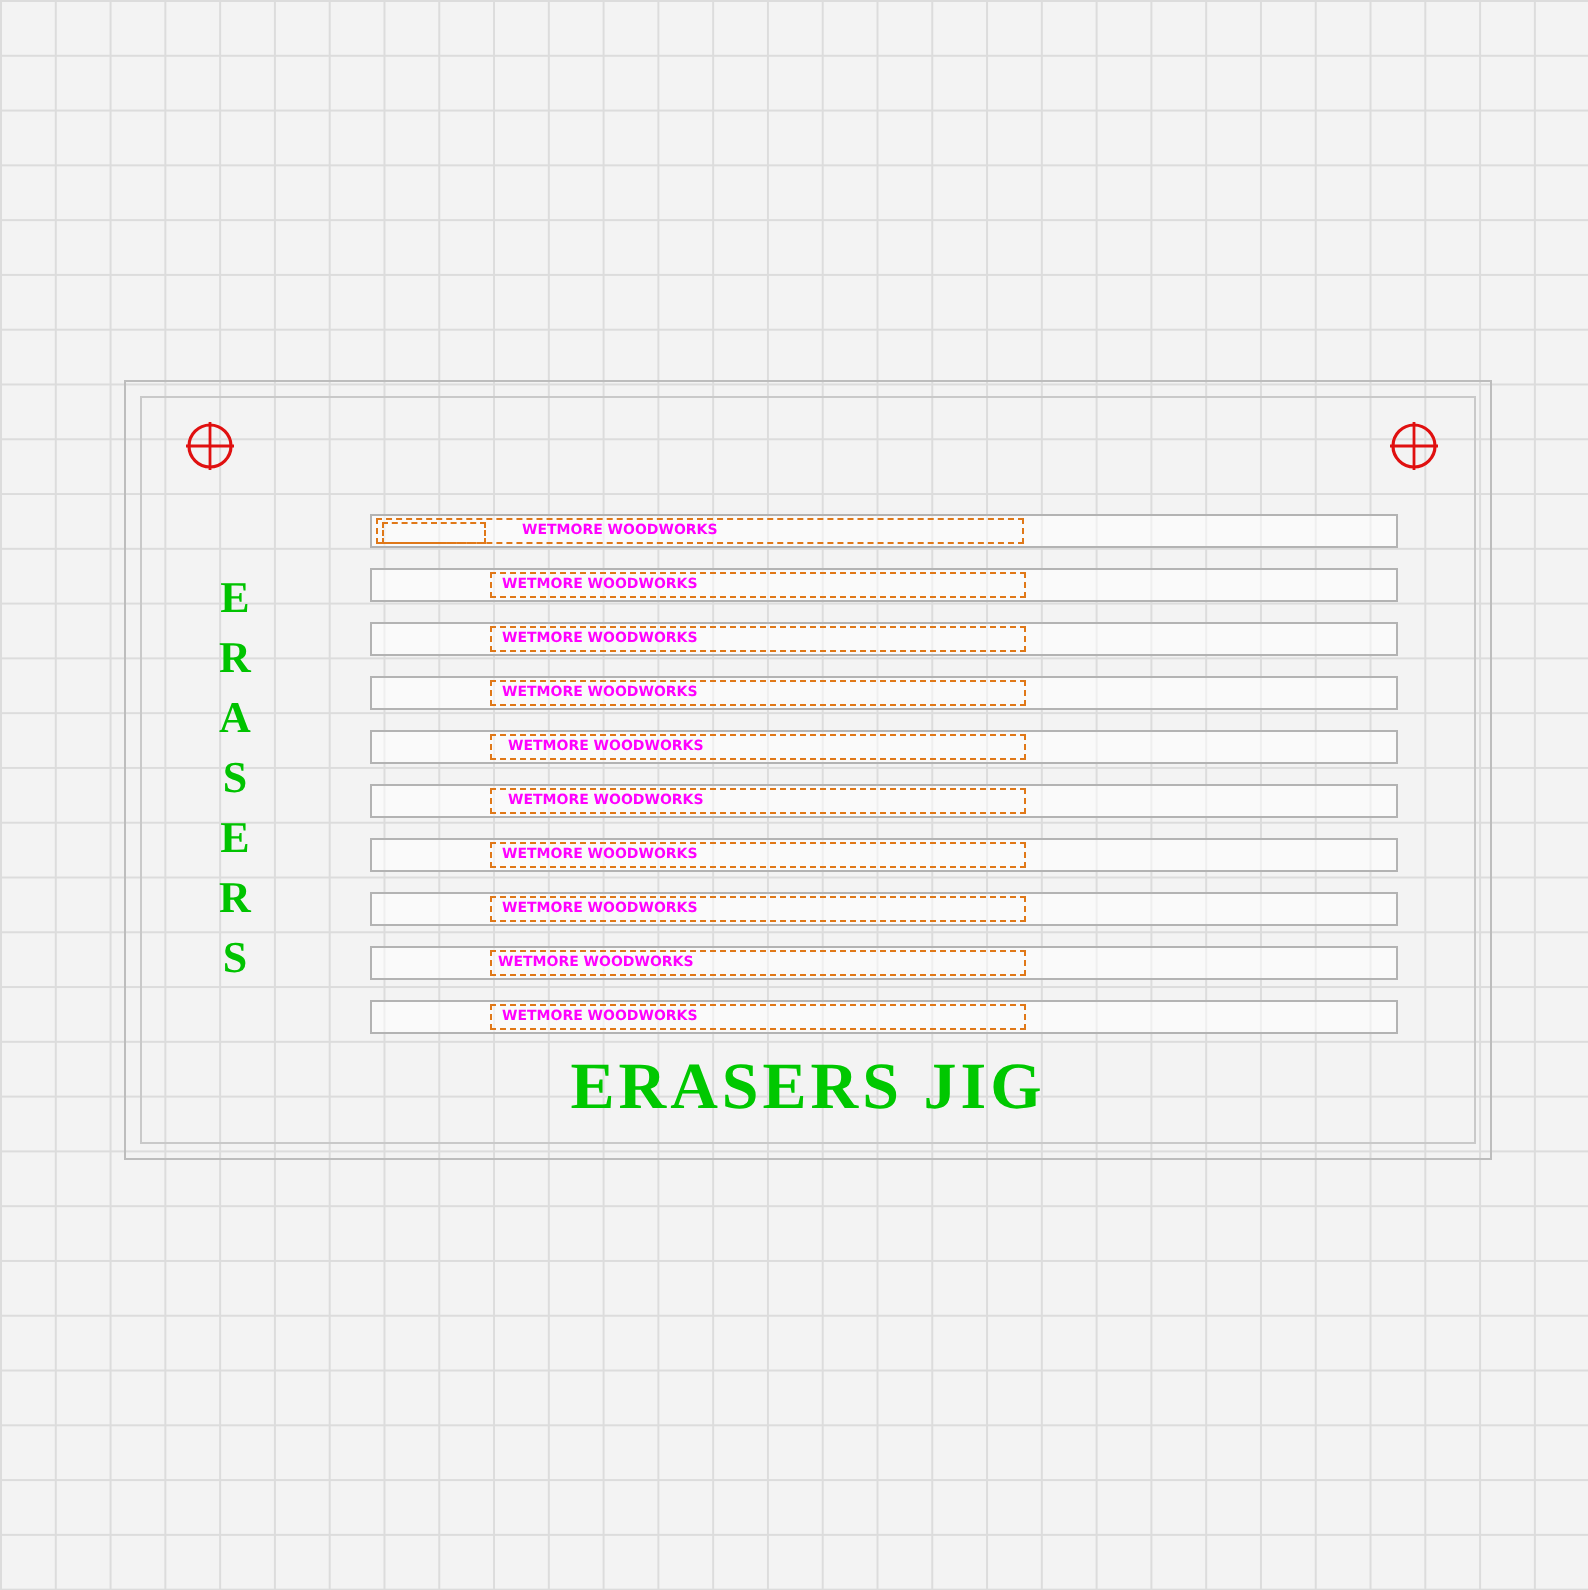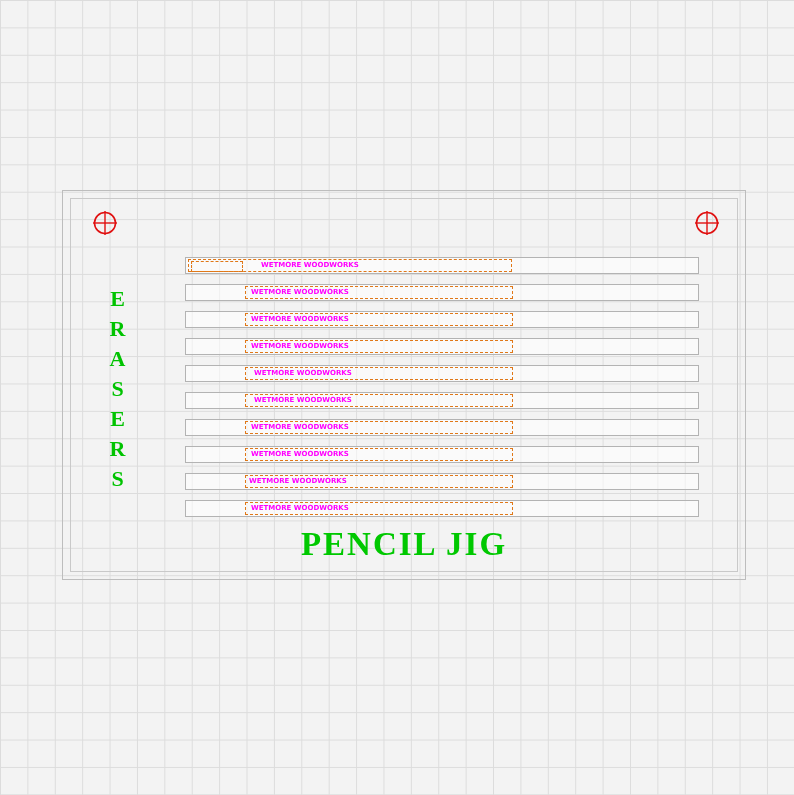--- a/index.html
+++ b/index.html
@@ -160,15 +160,15 @@
     </div>
 
     <div class="slot r10">
       <div class="engrave">
         <span class="brand">WETMORE WOODWORKS</span>
       </div>
     </div>
 
   </div>
 
-  <div class="page-title">PENCIL JIG</div>
+  <div class="page-title">ERASERS JIG</div>
 
 </div>
 
 </body></html>

